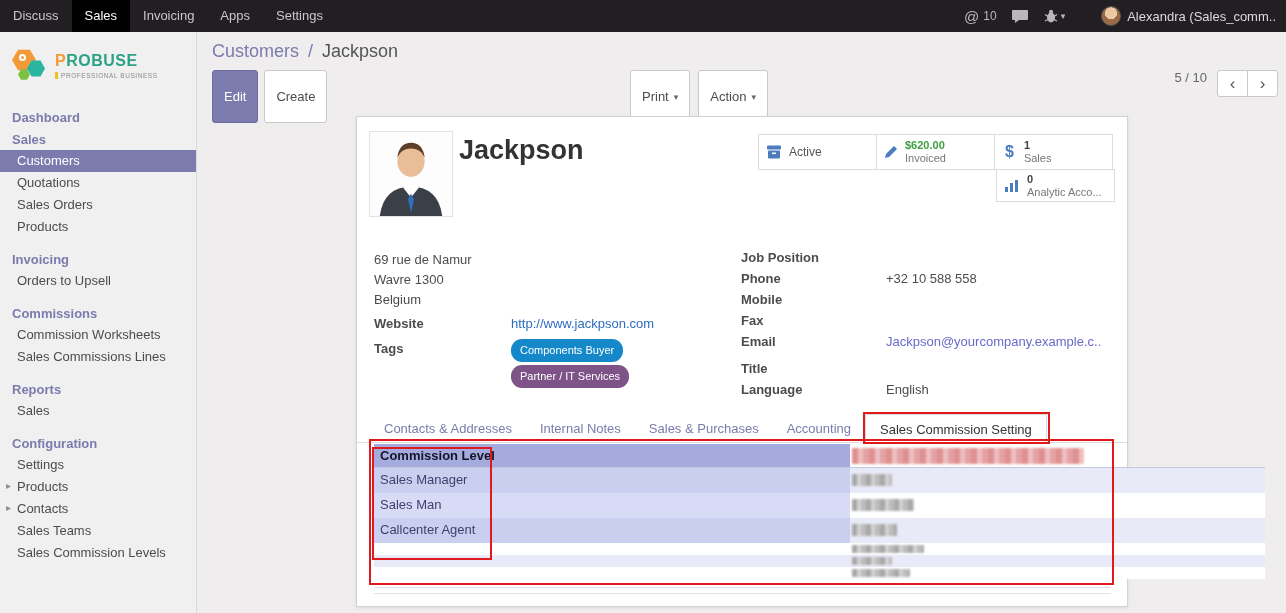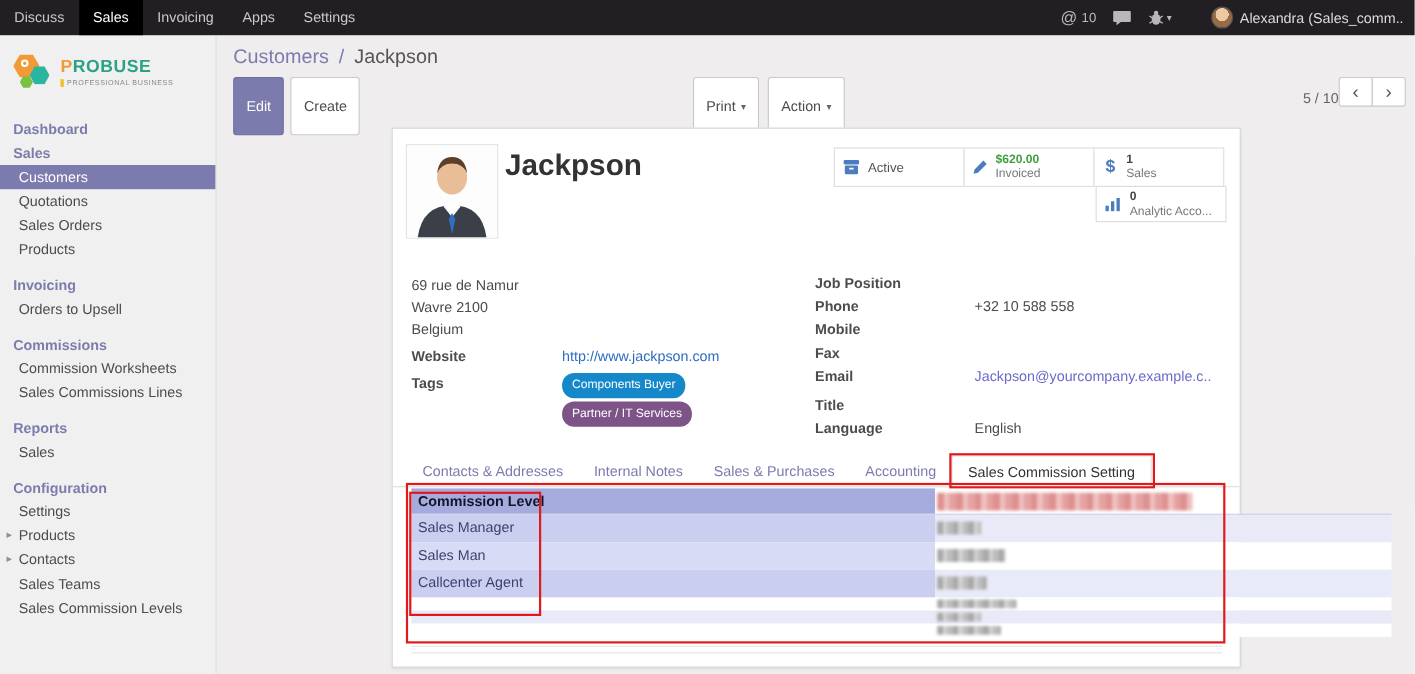--- a/index.html
+++ b/index.html
@@ -55,21 +55,21 @@
   .bc-link { color: #7c7bad; cursor: pointer; }
   .bc-sep { color: #7c7bad; margin: 0 4px; }
   .bc-current { color: #555; }
   .cp-buttons { position: absolute; left: 15px; top: 38px; display: flex; gap: 6px; }
   .btn { font-size: 13px; padding: 18px 11px; border-radius: 3px; cursor: pointer;
     display: inline-flex; align-items: center; gap: 5px; }
   .btn-primary { background: #7c7bad; color: #fff; border: 1px solid #6d6c9f; }
   .btn-default { background: #fff; color: #4c4c4c; border: 1px solid #c9c9c9; }
   .cp-center { position: absolute; left: 433px; top: 38px; display: flex; gap: 8px; }
   .btn .dd-caret { font-size: 9px; color: #666; }
-  .pager { position: absolute; right: 8px; top: 38px; display: flex; align-items: flex-end; gap: 0; }
+  .pager { position: absolute; right: 8px; top: 38px; display: flex; align-items: flex-start; gap: 10px; }
   .pager-text { font-size: 13px; color: #666; }
   .pager-group { display: flex; }
   .pager-btn { width: 31px; height: 27px; background: #fff; border: 1px solid #c9c9c9;
     display: flex; align-items: center; justify-content: center; font-size: 17px;
     color: #555; cursor: pointer; }
   .pager-btn.prev { border-radius: 3px 0 0 3px; }
   .pager-btn.next { border-radius: 0 3px 3px 0; margin-left: -1px; }
 
   
   .card { position: absolute; left: 159px; top: 84px; width: 772px; height: 491px;
@@ -326,21 +326,21 @@
           <span class="stat-val">0</span>
           <span class="stat-lab">Analytic Acco...</span>
         </span>
       </div>
     </div>
 
     <div class="fgroup fgroup-left">
       <div class="frow">
         <div class="fvalue">
           <div class="addr-line">69 rue de Namur</div>
-          <div class="addr-line">Wavre 2100</div>
+          <div class="addr-line">Wavre 1300</div>
           <div class="addr-line">Belgium</div>
         </div>
       </div>
       <div class="frow" style="margin-top:4px;">
         <div class="flabel">Website</div>
         <a class="link-blue">http://www.jackpson.com</a>
       </div>
       <div class="frow" style="margin-top:6px;">
         <div class="flabel">Tags</div>
         <div class="fvalue">

